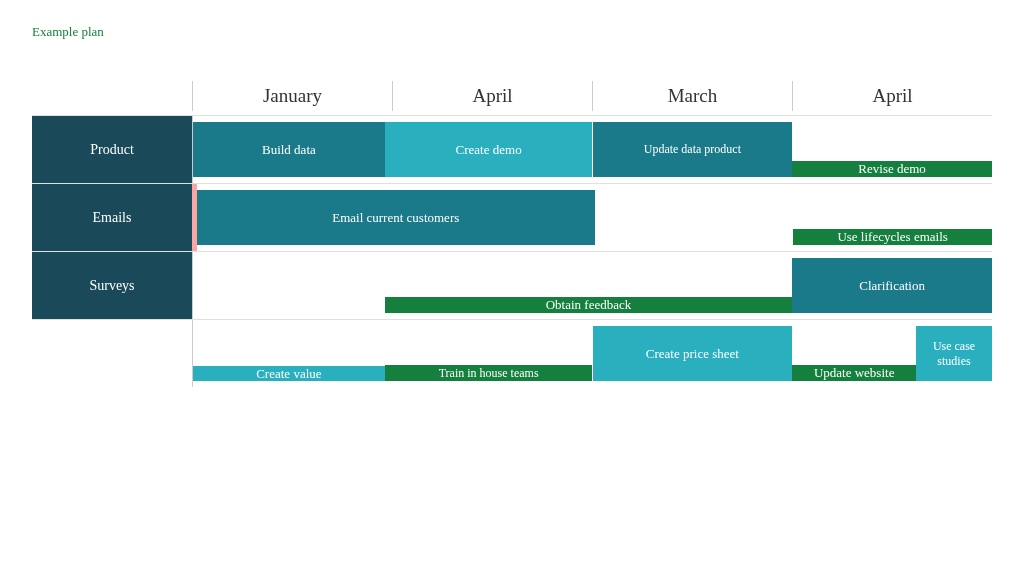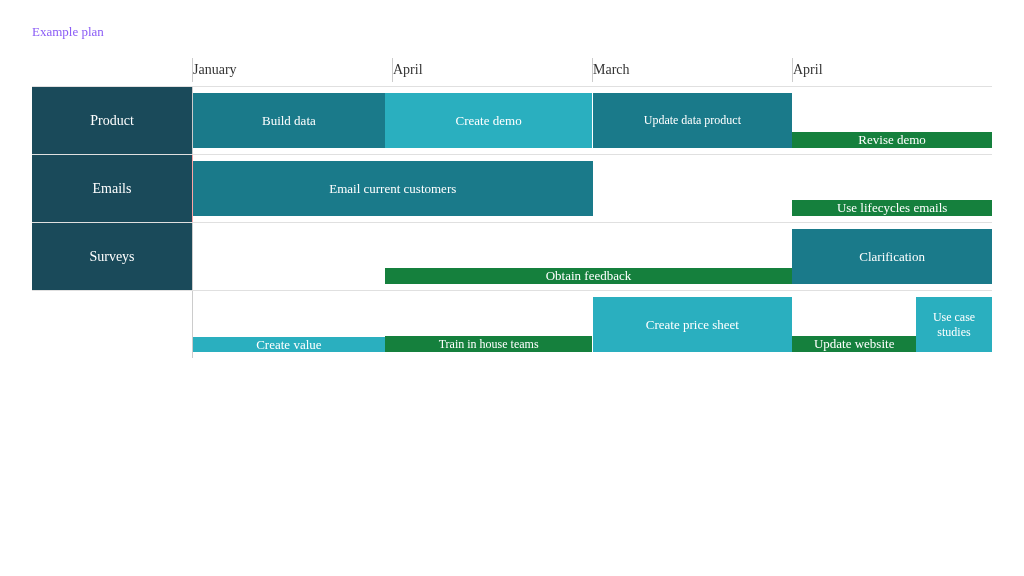--- a/index.html
+++ b/index.html
@@ -14,37 +14,39 @@
       padding: 24px 32px 16px 32px;
     }
     .title {
       font-size: 26px;
       font-weight: bold;
       color: #1a1a1a;
       margin-bottom: 4px;
     }
     .subtitle {
       font-size: 13px;
-      color: #8b5cf6;
+      color: #15803d;
       margin-bottom: 18px;
     }
     .gantt-container {
       width: 100%;
     }
     
     .month-headers {
       display: grid;
       grid-template-columns: 160px 1fr 1fr 1fr 1fr;
       margin-bottom: 4px;
     }
     .month-header {
-      font-size: 14px;
+      text-align: center;
+      font-size: 19px;
       color: #333;
       padding: 4px 0;
       border-left: 1px solid #ccc;
+      margin-top: 23px;
     }
     .month-header:first-child {
       border-left: none;
     }
     
     .gantt-row {
       display: grid;
       grid-template-columns: 160px 1fr 1fr 1fr 1fr;
       min-height: 68px;
       border-top: 1px solid #e0e0e0;
@@ -116,21 +118,21 @@
           <span>Update data product</span>
         </div>
         <div class="bar dark-teal" style="left:75%; width:25%;">
           <span>Revise demo</span>
         </div>
       </div>
     </div>
 
     <div class="gantt-row">
       <div class="row-label">Emails</div>
-      <div class="gantt-cells" style="position:relative; border-left:1px solid #fca5a5;">
+      <div class="gantt-cells" style="position:relative; border-left:5px solid #fca5a5;">
         <div class="bar mid-teal" style="left:0%; width:50%;">
           <span>Email current customers</span>
         </div>
         <div class="bar dark-teal" style="left:75%; width:25%;">
           <span>Use lifecycles emails</span>
         </div>
       </div>
     </div>
 
     <div class="gantt-row">

